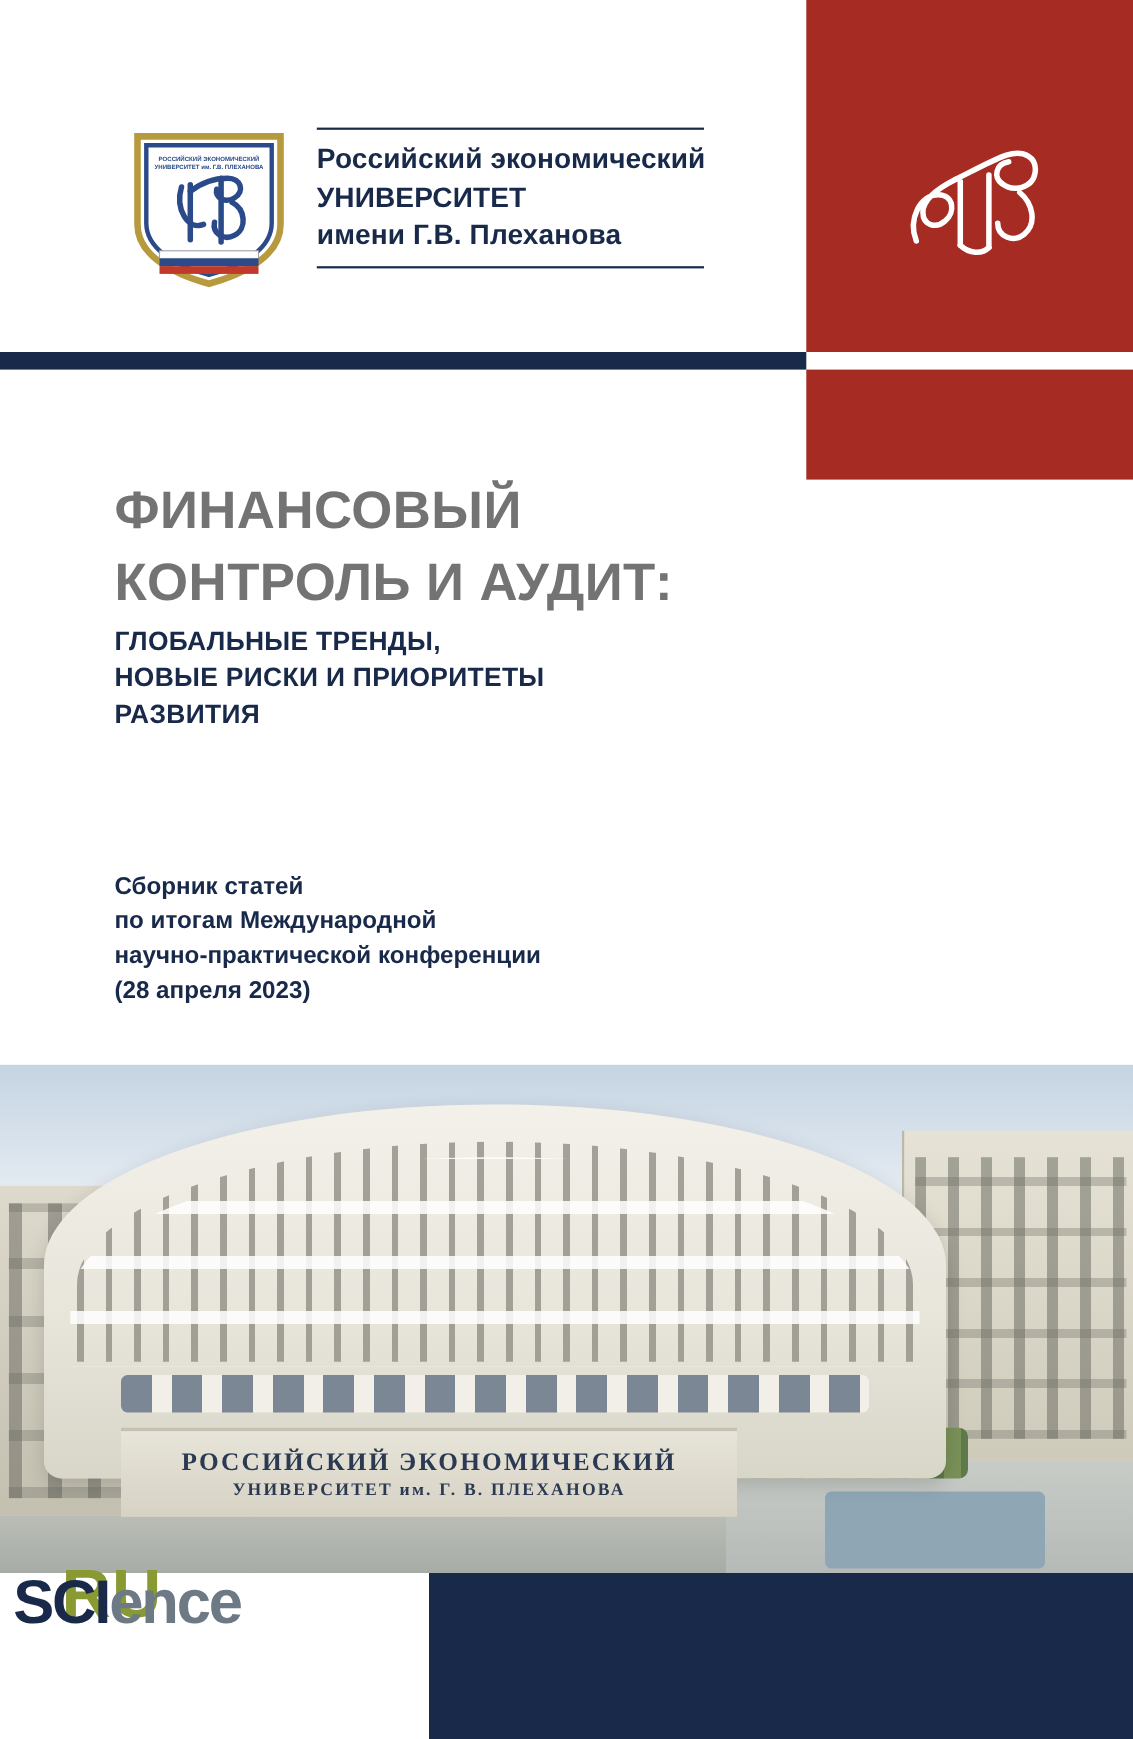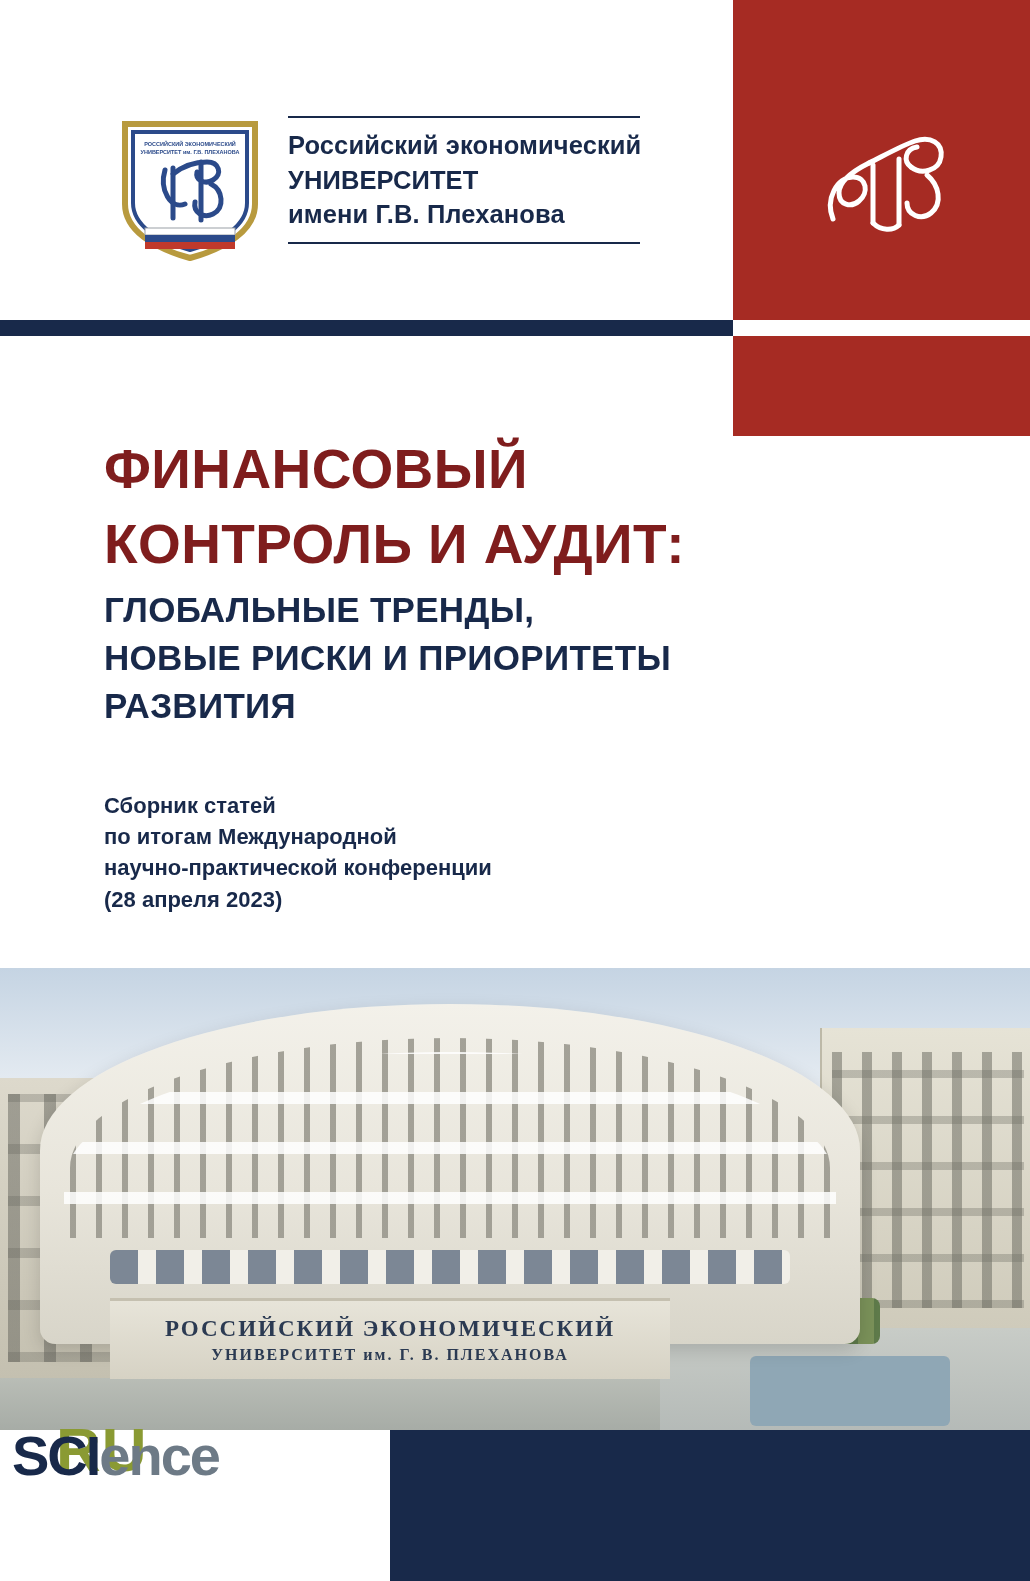--- a/index.html
+++ b/index.html
@@ -109,30 +109,30 @@
   .uni-line { display: block; white-space: nowrap; }
 
   
   .title-block {
     position: absolute;
     left: 104px;
     top: 432px;
     width: 700px;
   }
   .title-main {
-    color: #7f1d1d;
-    font-size: 55px;
+    color: #737373;
+    font-size: 48px;
     font-weight: bold;
     line-height: 1.36;
     letter-spacing: 0.4px;
   }
   .title-main span { display: block; }
   .title-sub {
     color: #18294a;
-    font-size: 35px;
+    font-size: 24px;
     font-weight: bold;
     line-height: 1.38;
     letter-spacing: 0.3px;
     margin-top: 4px;
   }
   .title-sub span { display: block; }
 
   
   .subtitle-block {
     position: absolute;

